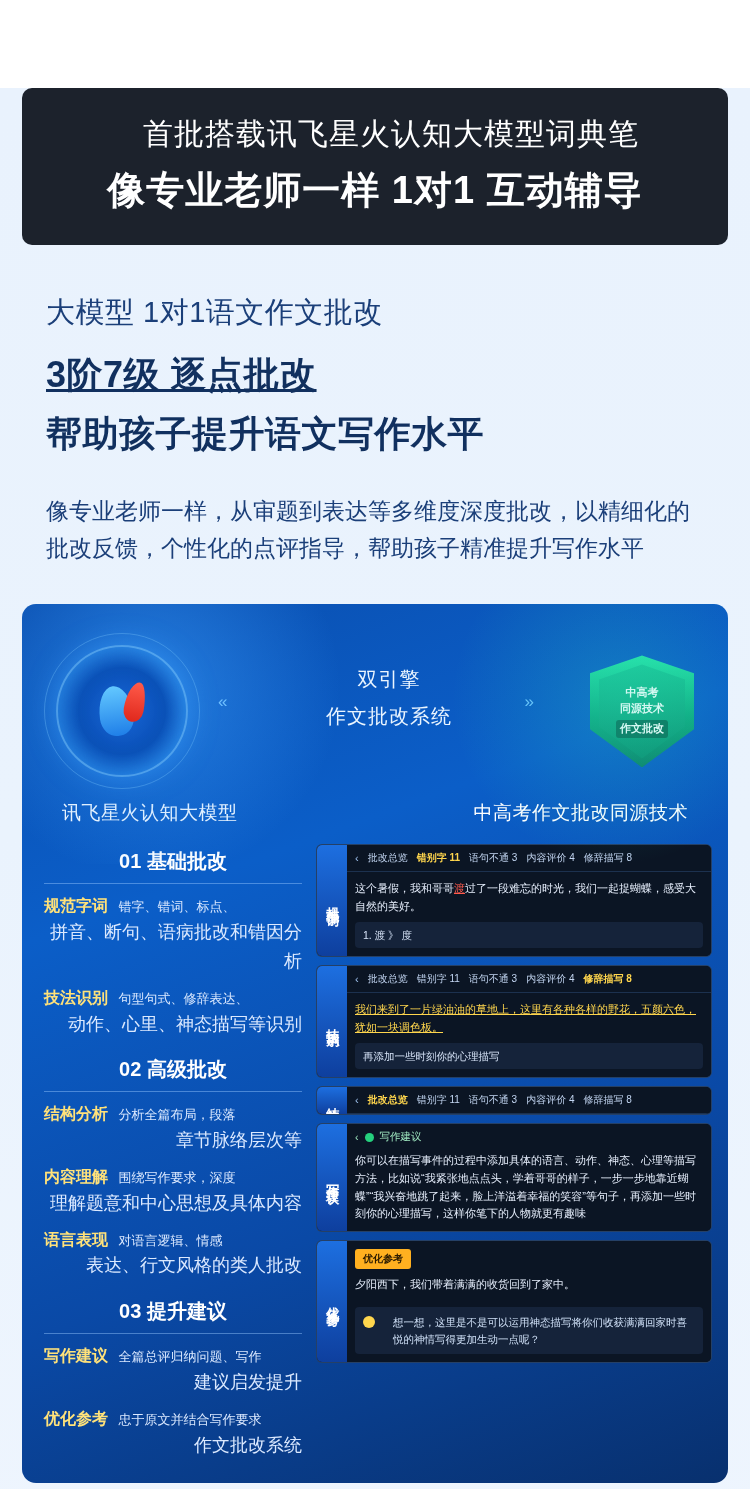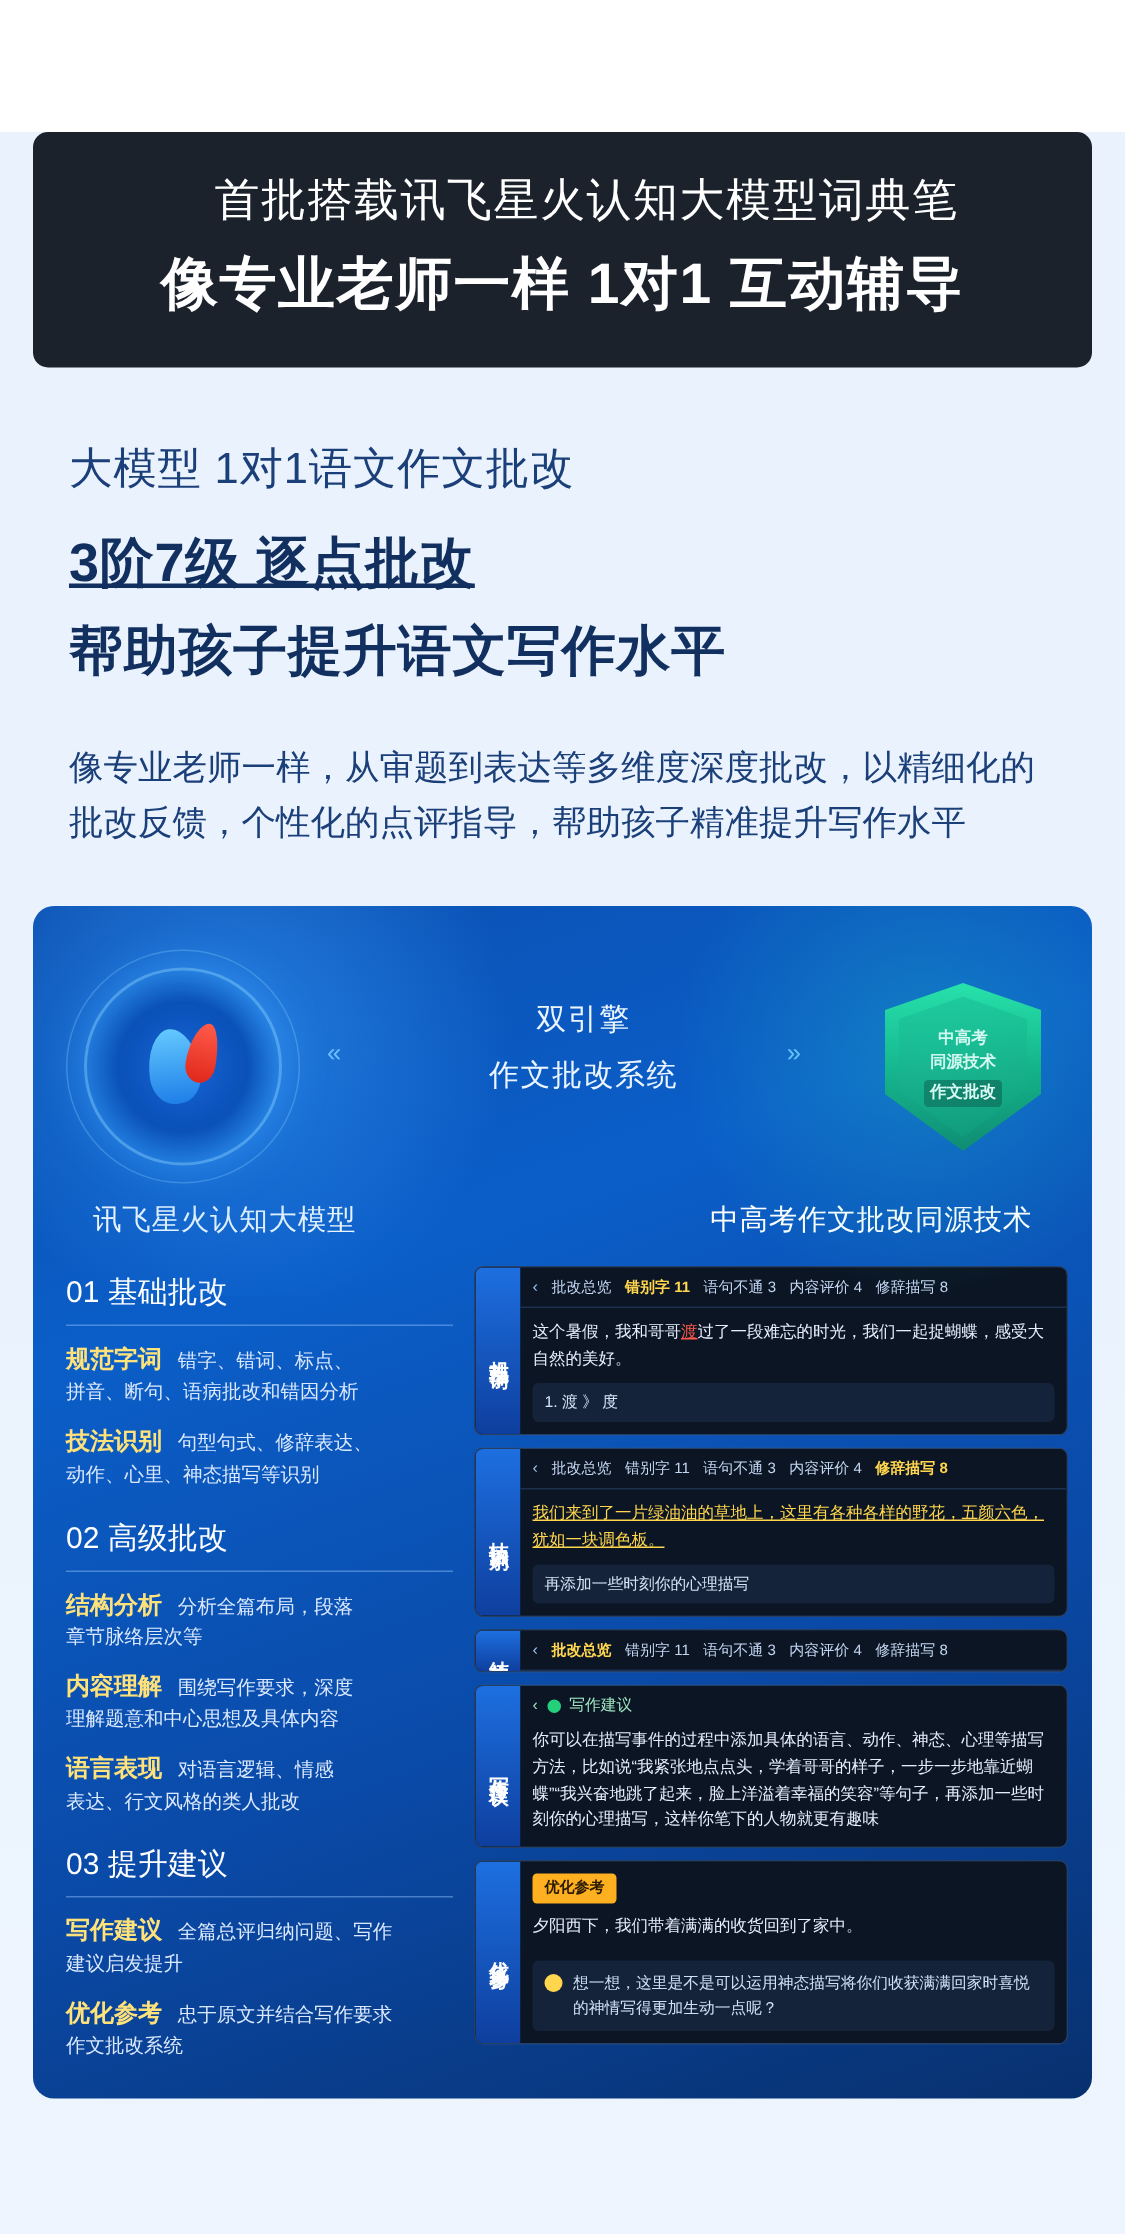--- a/index.html
+++ b/index.html
@@ -184,34 +184,35 @@
 
   
   .lower{
     display:flex;
     gap:14px;
     padding:18px 16px 0 22px;
     box-sizing:border-box;
   }
   .left-col{width:258px;flex:0 0 258px;color:#ffffff;}
   .sec-title{
-    font-size:20px;font-weight:normal;color:#ffffff;
+    font-size:20px;font-weight:bold;color:#ffffff;
     padding-bottom:8px;border-bottom:1px solid rgba(150,200,255,.45);
     margin-top:18px;
+    text-align:center;
   }
   .sec-title.first{margin-top:4px;}
   .item{margin-top:12px;}
   .item .k{
     color:#ffe27a;font-size:16px;font-weight:bold;display:inline;
   }
   .item .v{
     color:#dbe9ff;font-size:13px;display:inline;margin-left:6px;line-height:1.6;
   }
   .item .v2{
-    color:#dbe9ff;font-size:13px;line-height:1.6;display:block;
+    color:#dbe9ff;font-size:18px;line-height:1.6;display:block;text-align:right;
   }
 
   .right-col{
     flex:1 1 auto;
     display:flex;
     flex-direction:column;
     gap:8px;
   }
   .panel{
     display:flex;
@@ -280,21 +281,21 @@
     display:flex;align-items:center;gap:6px;
     font-size:10.5px;color:#9fe7c0;
     padding:6px 8px 0 8px;
   }
   .dot-green{width:9px;height:9px;border-radius:50%;background:#25d07d;display:inline-block;}
   .bulb{
     display:inline-block;width:12px;height:12px;border-radius:50%;
     background:#ffd64d;position:relative;flex:0 0 12px;margin-top:2px;
   }
   .tipbox{
-    display:flex;gap:7px;
+    display:flex;gap:18px;
     background:#15233a;
     border-radius:4px;
     margin:6px 8px 8px 8px;
     padding:7px 8px;
     font-size:10.5px;
     color:#cfe0f7;
     line-height:1.55;
   }
 </style>
 </head>

